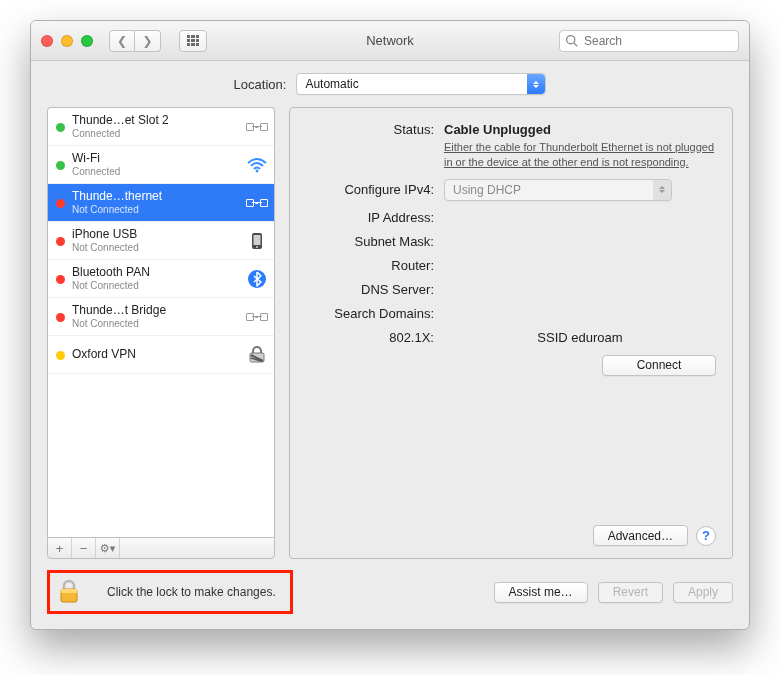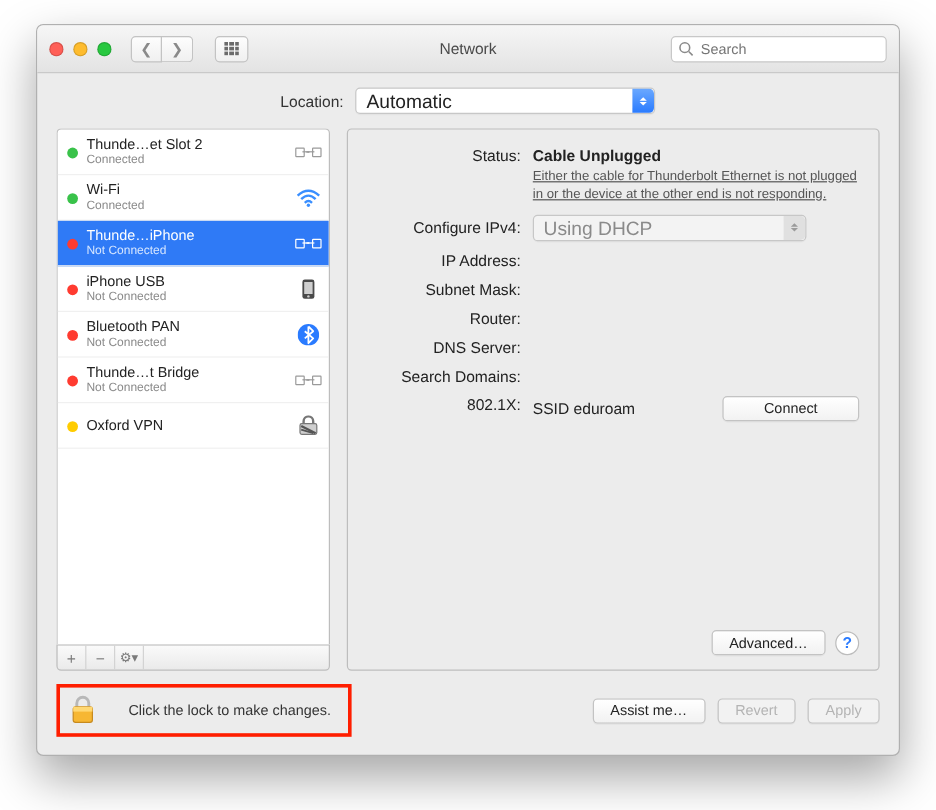--- a/index.html
+++ b/index.html
@@ -30,21 +30,21 @@
   .title { position:absolute; left:0; right:0; text-align:center; font-size:13px; color:#4a4a4a; pointer-events:none;}
   .searchwrap { margin-left:auto; }
   .search { width:180px; height:22px; border-radius:4px; border:1px solid #c8c8c8; background:#fff;
     font-size:12px; padding:0 8px 0 24px; color:#333; }
   .searchbox{position:relative;}
   .searchbox svg{position:absolute; left:6px; top:4px;}
 
   .locrow { height:46px; display:flex; align-items:center; justify-content:center; gap:10px; font-size:13px; }
   .locrow label{ color:#333; }
   .select { position:relative; width:250px; height:22px; background:#fff; border:1px solid #c7c7c7; border-radius:4px;
-    font-size:16px; padding:3px 24px 0 8px; color:#222; box-shadow: 0 1px 0 rgba(0,0,0,.03);}
+    font-size:12px; padding:3px 24px 0 8px; color:#222; box-shadow: 0 1px 0 rgba(0,0,0,.03);}
   .select .cap { position:absolute; right:0; top:0; width:18px; height:100%; background:linear-gradient(#6aa8ff,#2a7bff);
     border-radius:0 4px 4px 0; display:flex; flex-direction:column; align-items:center; justify-content:center; gap:0;}
   .select .cap::before{content:"";border:3px solid transparent;border-bottom-color:#fff;margin-bottom:1px;}
   .select .cap::after{content:"";border:3px solid transparent;border-top-color:#fff;}
   .select.disabled { background:#f3f3f3; color:#8a8a8a; }
   .select.disabled .cap{ background:#e0e0e0; }
   .select.disabled .cap::before{border-bottom-color:#9b9b9b;} .select.disabled .cap::after{border-top-color:#9b9b9b;}
 
   .body { flex:1; display:flex; padding:0 16px 10px 16px; gap:14px; }
   .sidebar { width:228px; display:flex; flex-direction:column; }
@@ -64,21 +64,21 @@
   .item.selected{ background:#2f7af6; }
   .item.selected .name{ color:#fff;} .item.selected .sub{ color:#d6e6ff;}
 
   .mainpanel { flex:1; background:#ececec; border:1px solid #bdbdbd; border-radius:4px; padding:14px 16px 12px 16px;
     display:flex; flex-direction:column; font-size:13px; color:#222;}
   .row { display:flex; margin-bottom:9px; }
   .row .lbl { width:138px; text-align:right; padding-right:10px; color:#222;}
   .row .val { flex:1; }
   .statusval { font-weight:700; }
   .statusdesc { font-size:11px; color:#555; line-height:1.35; margin-top:3px; max-width:290px;text-decoration:underline;}
-  .xrow { display:flex; align-items:center; gap:10px;}
+  .xrow { display:flex; align-items:center; gap:10px;flex-direction:column;}
   .macbtn { height:21px; padding:0 14px; font-size:12px; background:linear-gradient(#ffffff,#f2f2f2);
     border:1px solid #c3c3c3; border-radius:4px; color:#222; box-shadow:0 1px 0 rgba(0,0,0,.04);}
   .macbtn.disabled{ color:#b4b4b4; background:#f2f2f2;}
   .advrow{ margin-top:auto; display:flex; justify-content:flex-end; align-items:center; gap:8px; padding-top:10px;}
   .helpbtn{ width:20px; height:20px; border-radius:50%; border:1px solid #bcbcbc; background:#fff; color:#2a7bff;
     font-size:13px; display:flex; align-items:center; justify-content:center; font-weight:600;}
 
   .footer { height:60px; padding:0 16px 14px 16px; display:flex; align-items:center; }
   .lockbox { display:flex; align-items:center; gap:27px; border:3px solid #ff1e00; padding:6px 14px 6px 8px; background:transparent;}
   .lockbox .locktxt{ font-size:12px; color:#333;}
@@ -170,21 +170,21 @@
                   <path d="M2 6 Q11 -2 20 6" fill="none" stroke="#3a8fff" stroke-width="2"></path>
                   <path d="M5 9 Q11 3 17 9" fill="none" stroke="#3a8fff" stroke-width="2"></path>
                   <path d="M8 12 Q11 9 14 12" fill="none" stroke="#3a8fff" stroke-width="2"></path>
                   <circle cx="11" cy="14" r="1.4" fill="#3a8fff"></circle>
                 </svg>
               </div>
             </div>
             <div class="item selected">
               <div class="status st-red"></div>
               <div class="txt">
-                <div class="name">Thunde…iPhone</div>
+                <div class="name">Thunde…thernet</div>
                 <div class="sub">Not Connected</div>
               </div>
               <div class="ic">
                 <div class="conn-icon">
                   <div class="bar"></div>
                   <div class="dots">•••</div>
                 </div>
               </div>
             </div>
             <div class="item">

